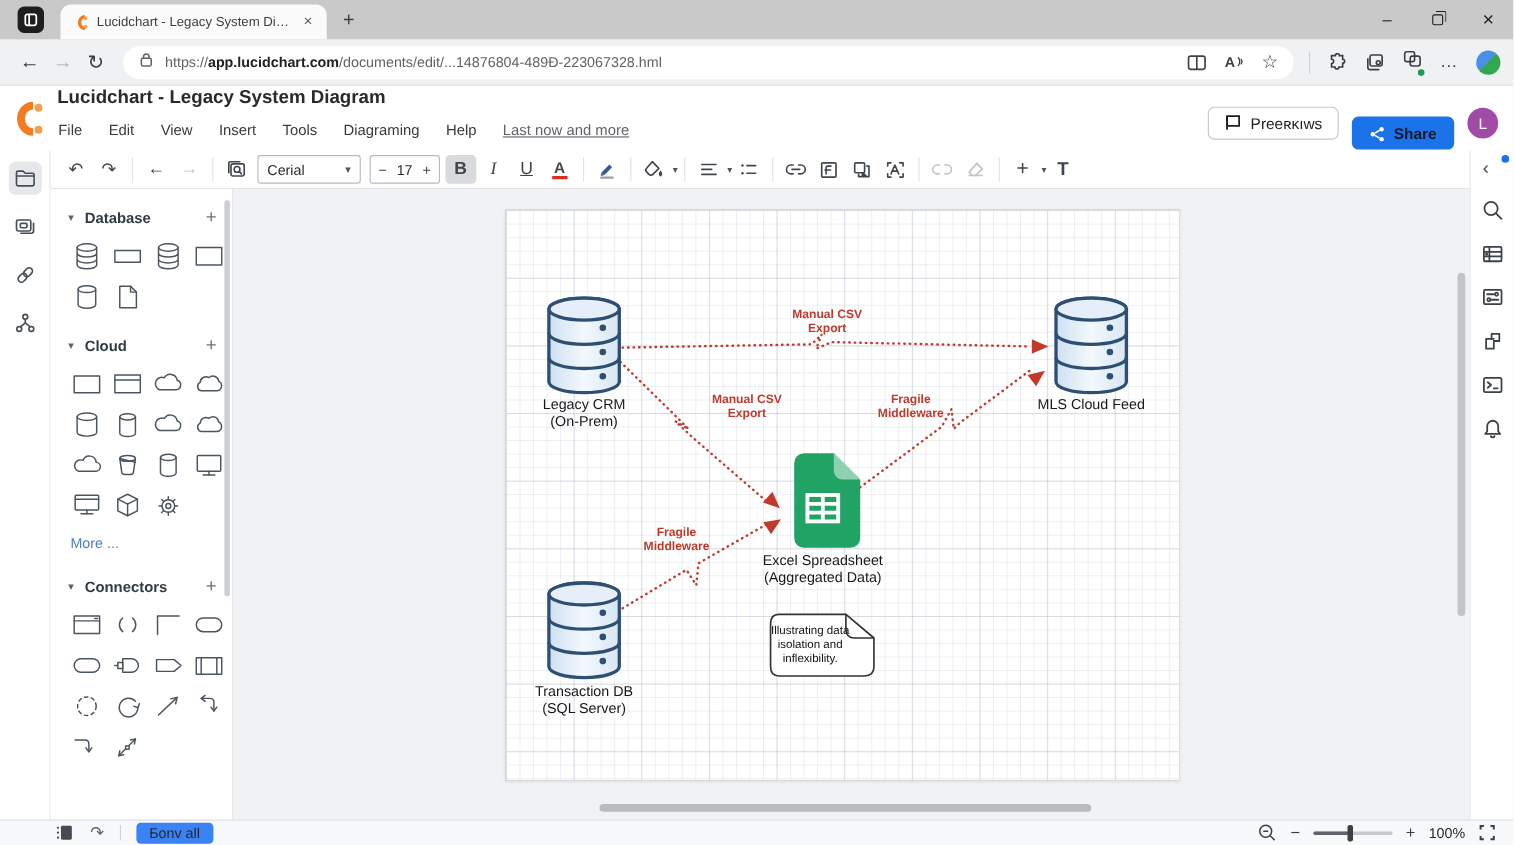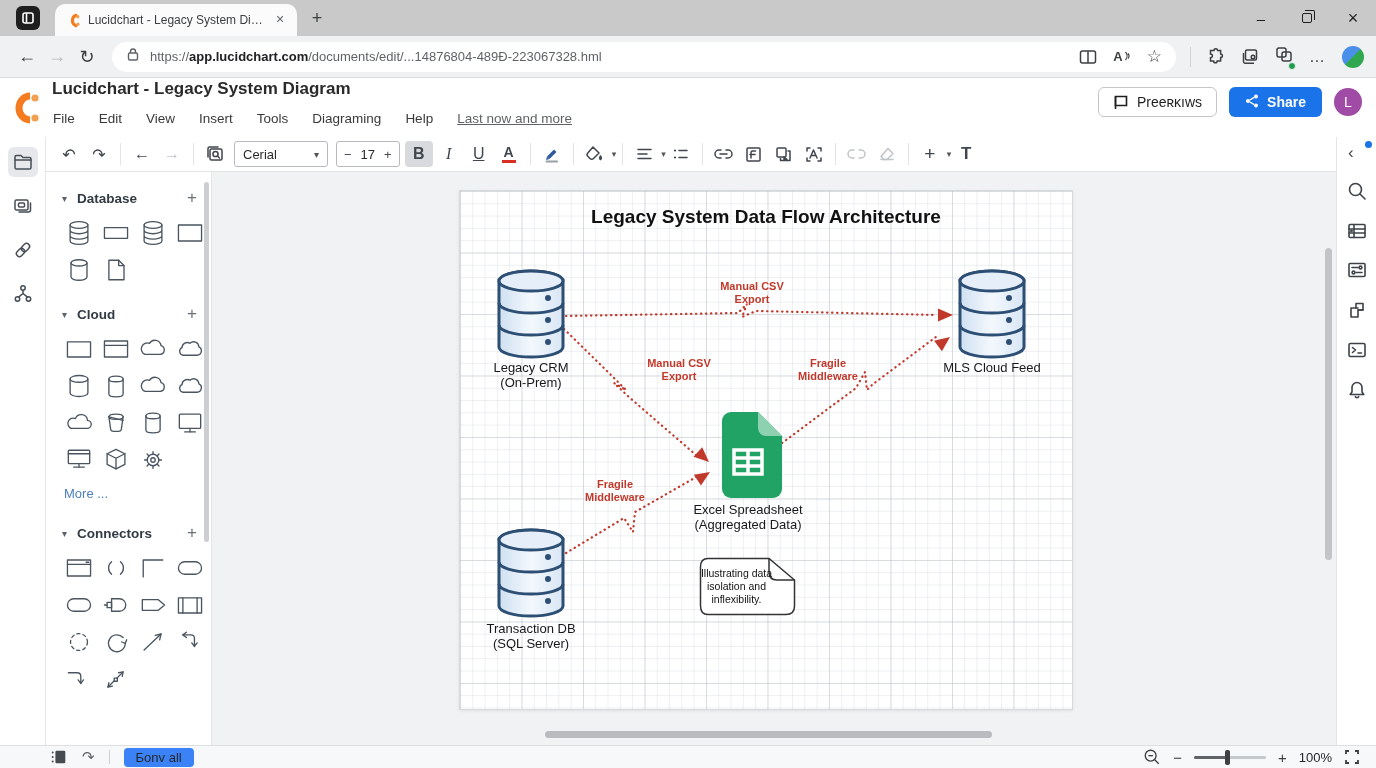--- a/index.html
+++ b/index.html
@@ -41,21 +41,21 @@
 
   
   .appheader { position:absolute; left:0; top:78px; width:1376px; height:59px; background:#fff; }
   .logo { position:absolute; left:12px; top:10px; }
   .app-title { position:absolute; left:52px; top:1px; font-size:17px; font-weight:700; color:#2a2a2a; }
   .menurow { position:absolute; left:53px; top:33px; display:flex; align-items:center; gap:24px; font-size:13.5px; color:#3a3a3a;text-align:center; }
   .menu-link { color:#5f6368; text-decoration:underline; }
   .hdr-right { position:absolute; right:14px; top:9px; display:flex; align-items:center; gap:12px; }
   .preview-btn { display:flex; align-items:center; gap:8px; border:1px solid #c6c6c6; border-radius:6px; background:#fff; padding:6px 14px; font-size:14px; color:#1f1f1f; }
   .preview-btn svg { stroke:#1f1f1f; fill:none; stroke-width:1.6; }
-  .share-btn { display:flex; align-items:flex-start; gap:8px; border-radius:6px; background:#1a73e8; padding:7px 16px; font-size:14px; font-weight:600; color:#ffffff; }
+  .share-btn { display:flex; align-items:flex-end; gap:8px; border-radius:6px; background:#1a73e8; padding:7px 16px; font-size:14px; font-weight:600; color:#0f172a;margin-top:19px; }
   .avatar { width:28px; height:28px; border-radius:50%; background:#a04ba5; color:#fff; font-size:14px; display:flex; align-items:center; justify-content:center; }
 
   
   .toolbar { position:absolute; left:46px; top:137px; width:1290px; height:35px; background:#fff; border-bottom:1px solid #e1e3e6; display:flex; align-items:center; padding-left:8px; }
   .ticon { min-width:28px; height:26px; display:flex; align-items:center; justify-content:center; border-radius:4px; font-size:16px; color:#40464e; margin:0 1px; }
   .ticon.disabled { color:#c0c4c9; }
   .ticon.disabled svg { stroke:#c0c4c9; }
   .ticon svg { stroke:#40464e; fill:none; stroke-width:1.5; stroke-linecap:round; stroke-linejoin:round; }
   .tsep { width:1px; height:22px; background:#e1e3e6; margin:0 6px; }
   .font-select { width:94px; height:26px; border:1px solid #b6bac0; border-radius:3px; display:flex; align-items:center; padding:0 8px; font-size:13px; color:#2c2c2c; margin:0 4px; }
@@ -617,21 +617,20 @@
             <path d="M26,8 l-5,1 M26,8 l-1,5 M9,25 l5,-1 M9,25 l1,-5"></path>
             <rect x="16" y="15" width="3.5" height="3.5" fill="#fff"></rect>
           </svg>
         </span>
     </div>
     <div class="panel-scroll"></div>
   </div>
 
   <div class="canvas">
     <div class="page">
-      <div class="dgm-title">Legacy System Data Flow Architecture</div>
 
       <svg class="edges" width="614" height="520" viewBox="0 0 614 520">
         <defs>
           <linearGradient id="dbg" x1="0" y1="0" x2="1" y2="0">
             <stop offset="0" stop-color="#cfe0f1"></stop>
               <stop offset="0.5" stop-color="#f3f8fd"></stop>
               <stop offset="1" stop-color="#d8e6f4"></stop>
           </linearGradient>
         </defs>
         <g stroke="#c0392b" stroke-width="2.2" fill="none" stroke-linecap="round" stroke-dasharray="0.4 4.6">

